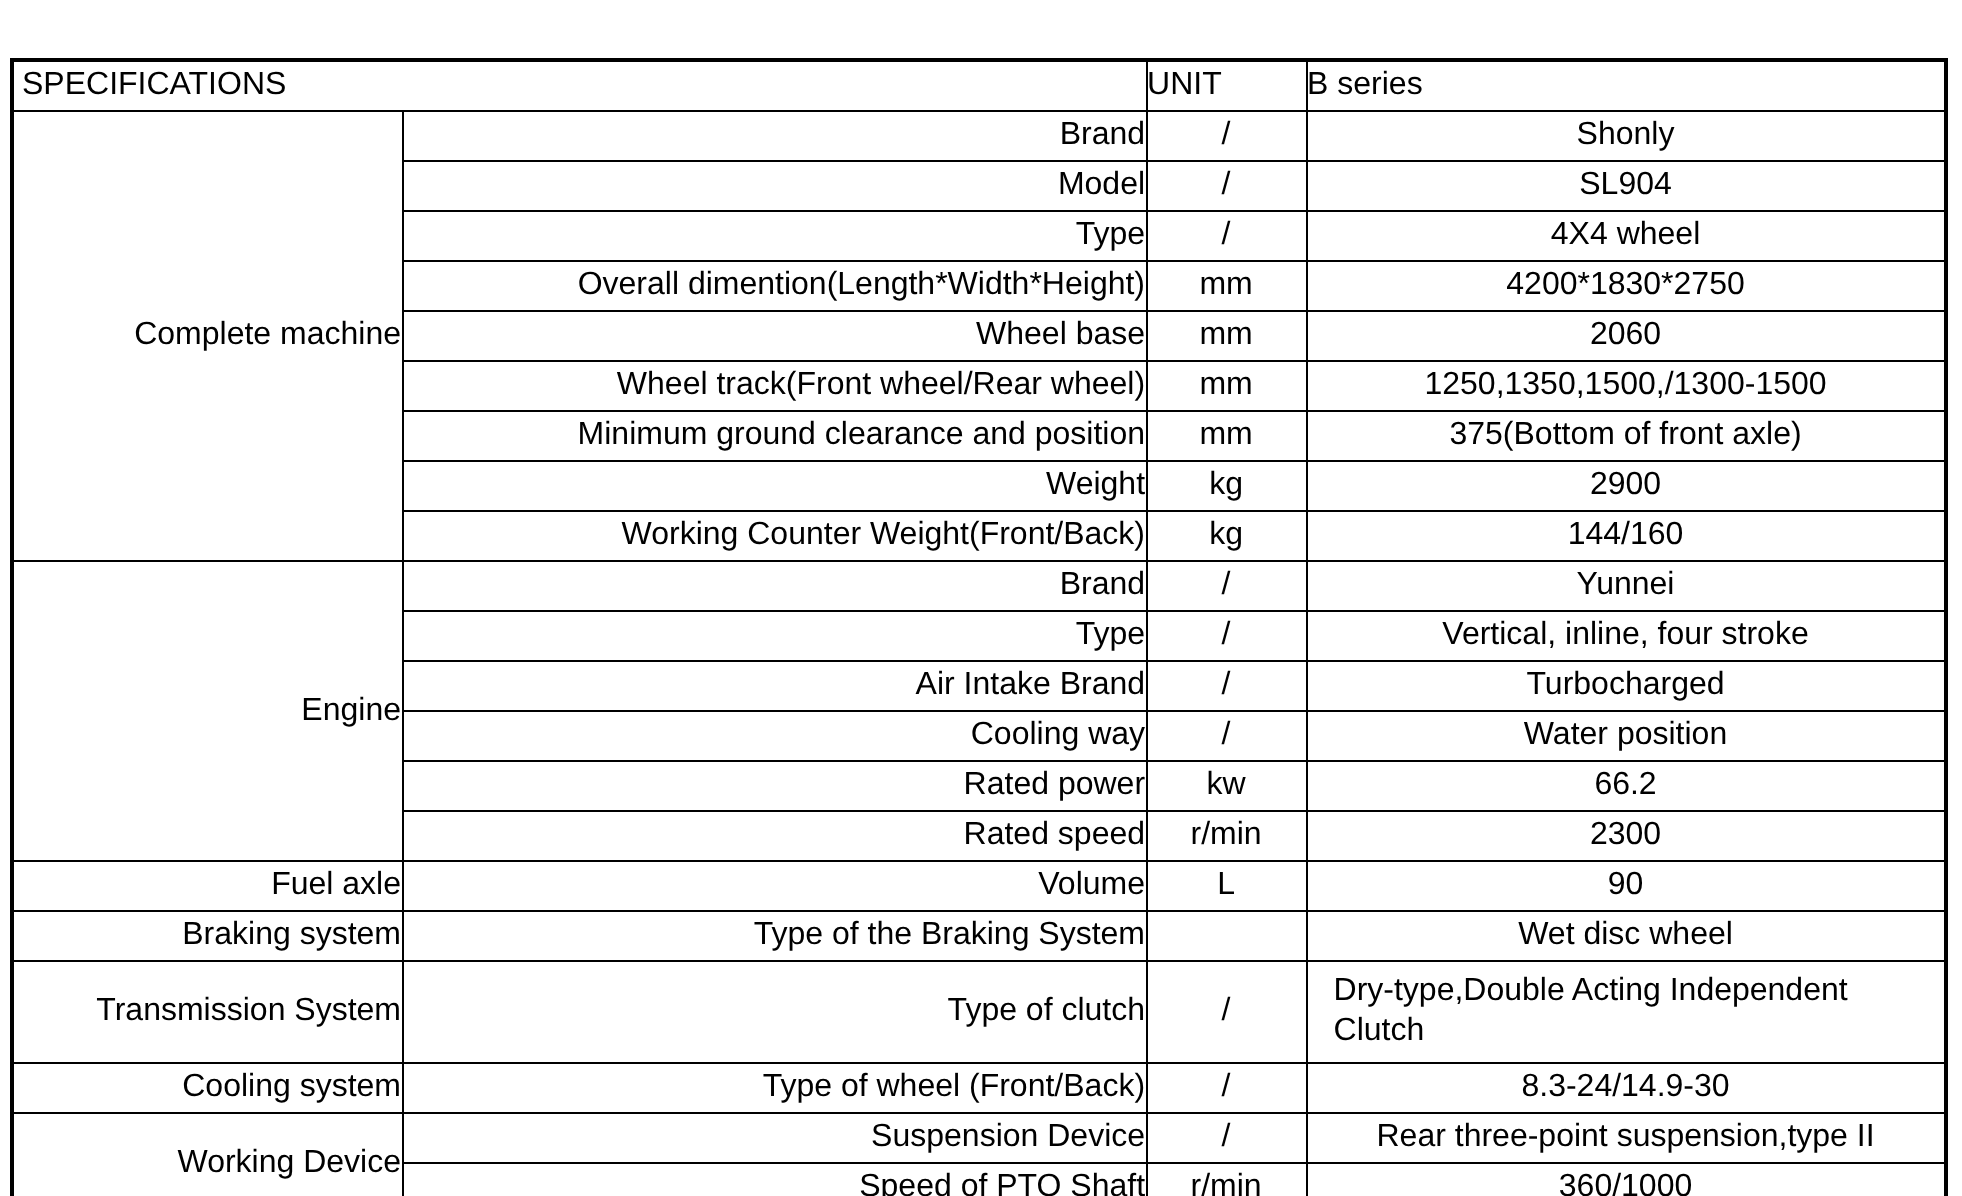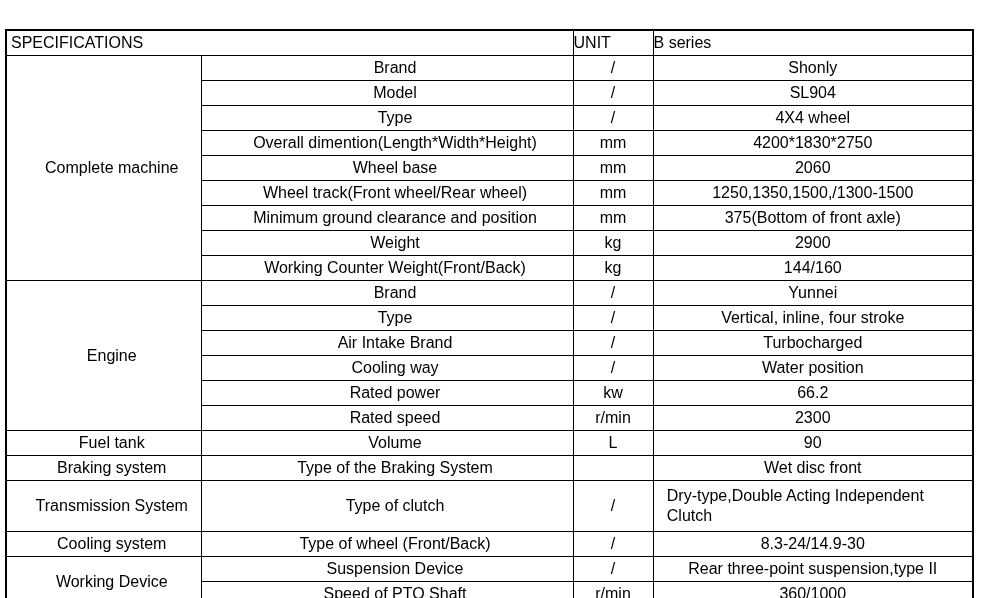--- a/index.html
+++ b/index.html
@@ -40,21 +40,21 @@
     text-align: left;
     padding-left: 4px;
     white-space: nowrap;
   }
   .spec-table th.unit-head,
   .spec-table th.series-head {
     text-align: left;
   }
   .spec-table td.group,
   .spec-table td.param {
-    text-align: center;
+    text-align: right;
     padding-left: 16px;
     white-space: nowrap;
     overflow: hidden;
   }
   .spec-table td.unit,
   .spec-table td.value {
     text-align: center;
   }
   .spec-table tr.tall td {
     height: 50px;
@@ -156,31 +156,31 @@
         <td class="unit">kw</td>
         <td class="value">66.2</td>
       </tr>
       <tr>
         <td class="param">Rated speed</td>
         <td class="unit">r/min</td>
         <td class="value">2300</td>
       </tr>
 
       <tr>
-        <td class="group">Fuel tank</td>
+        <td class="group">Fuel axle</td>
         <td class="param">Volume</td>
         <td class="unit">L</td>
         <td class="value">90</td>
       </tr>
 
       <tr>
         <td class="group">Braking system</td>
         <td class="param">Type of the Braking System</td>
         <td class="unit"></td>
-        <td class="value">Wet disc front</td>
+        <td class="value">Wet disc wheel</td>
       </tr>
 
       <tr class="tall">
         <td class="group">Transmission System</td>
         <td class="param">Type of clutch</td>
         <td class="unit">/</td>
         <td class="value">
           <div class="narrow">Dry-type,Double Acting Independent Clutch</div>
         </td>
       </tr>

